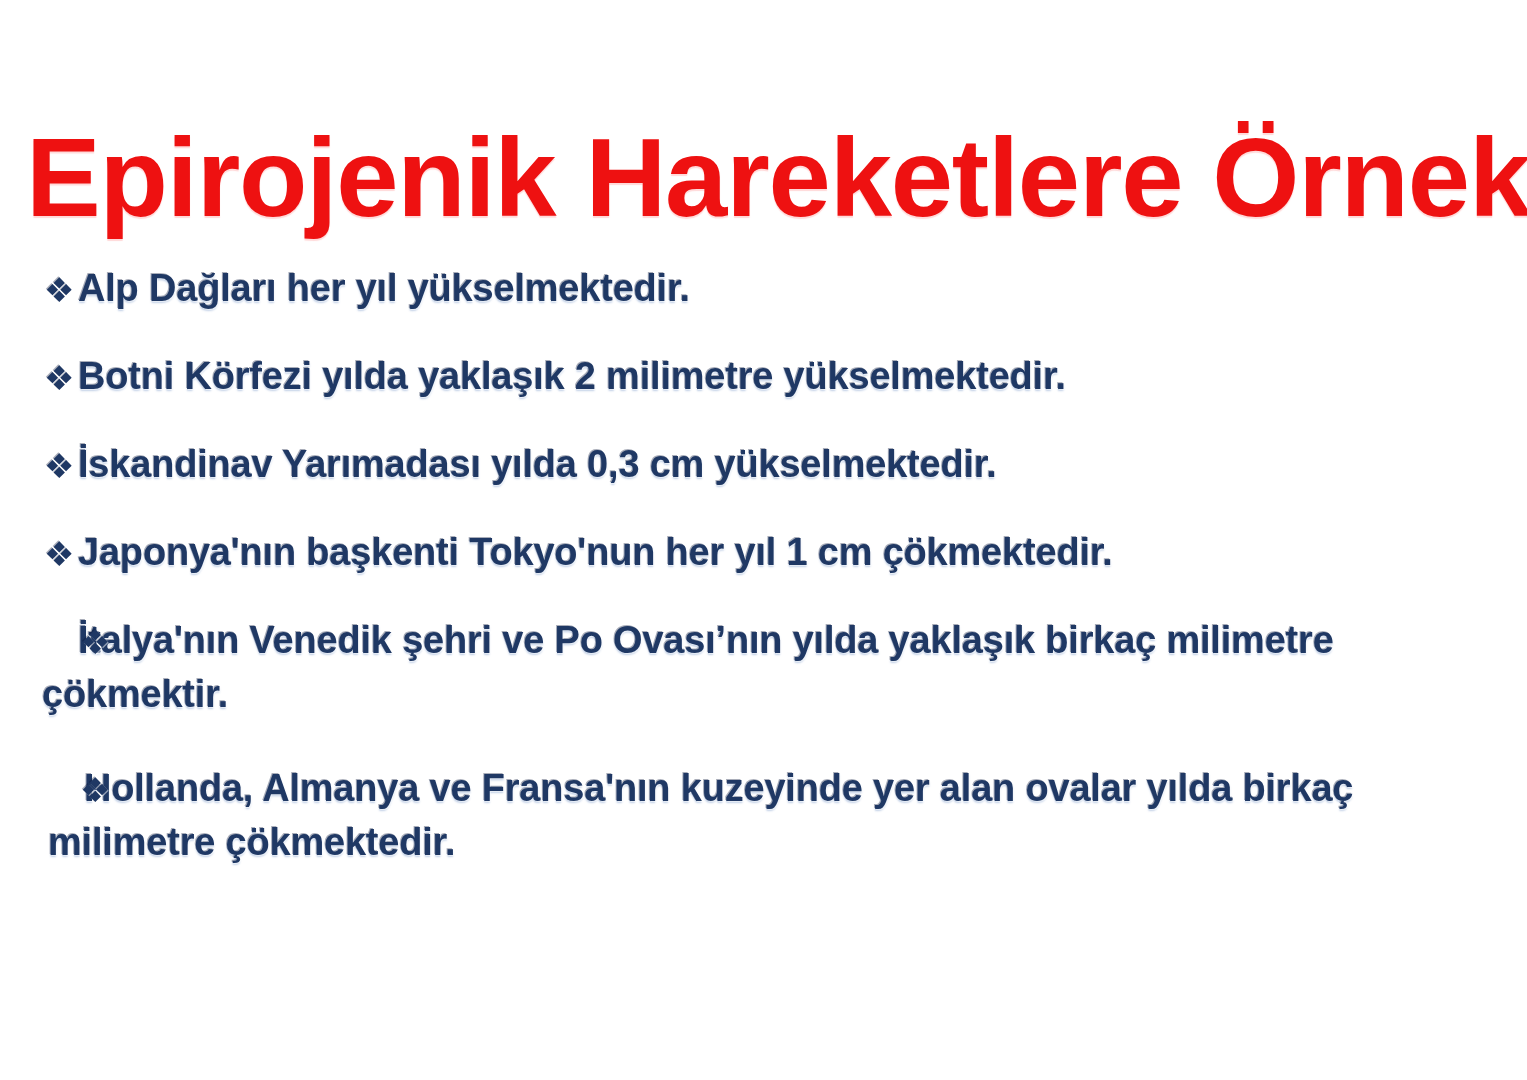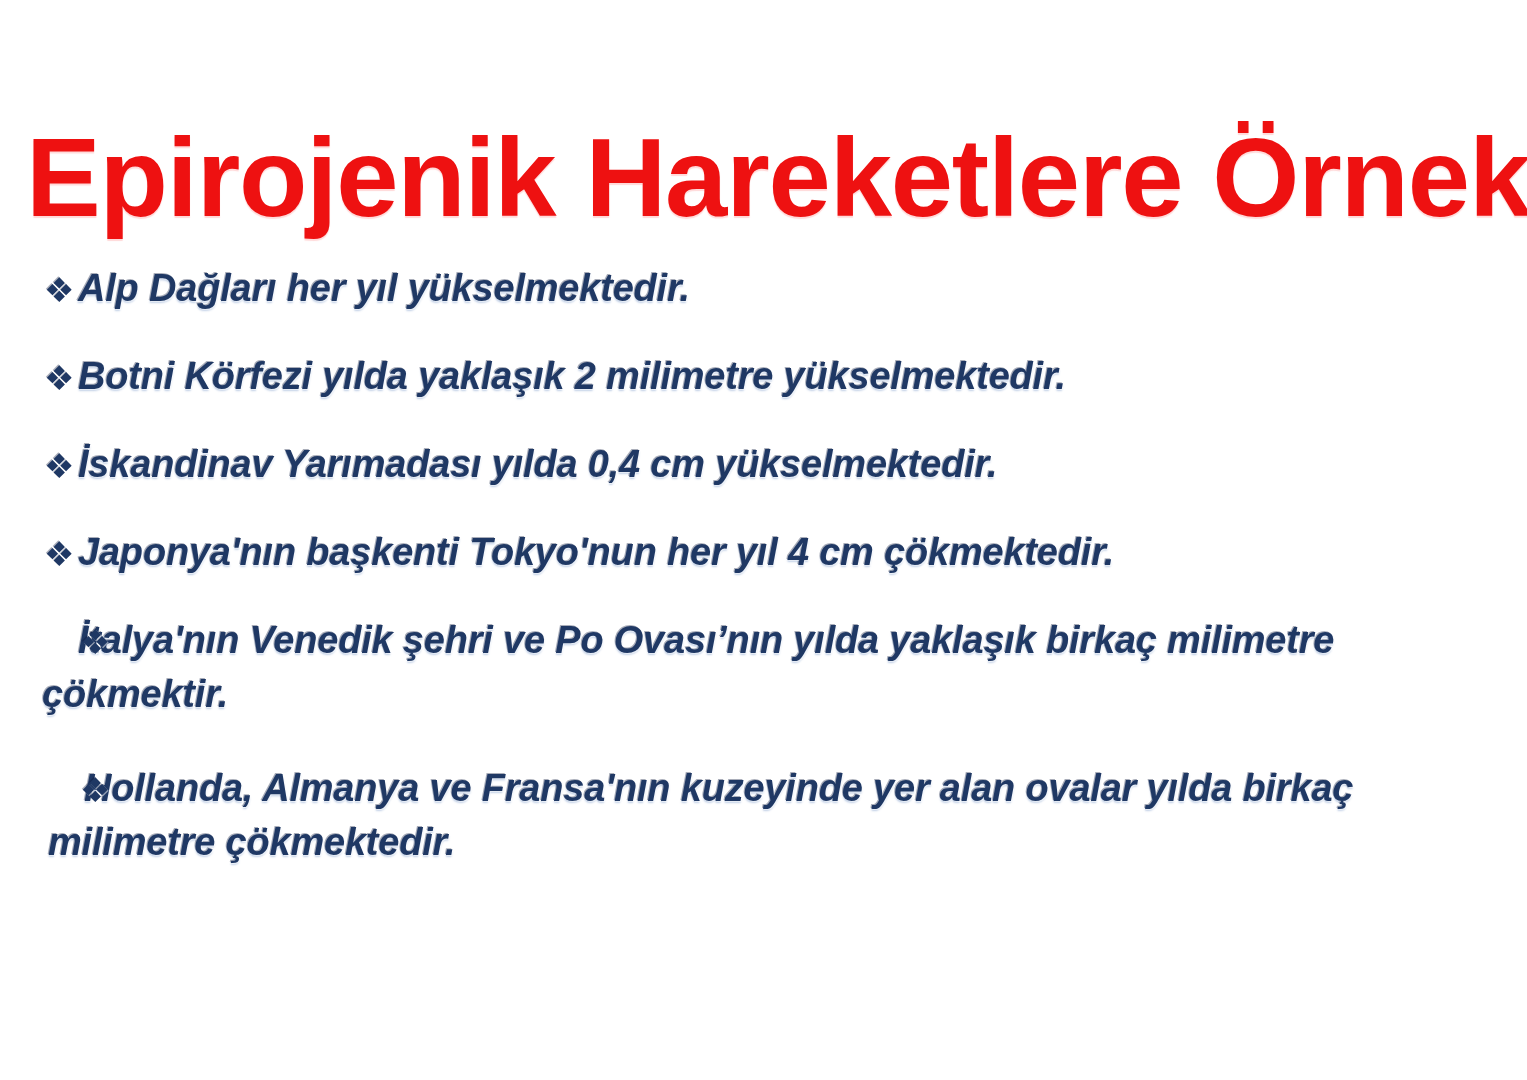--- a/index.html
+++ b/index.html
@@ -80,21 +80,20 @@
     line-height: 1.42;
     color: #1f3864;
     font-family: "DejaVu Sans", sans-serif;
     text-shadow:
        1px 1px 0 rgba(255,255,255,0.5),
       -1px -1px 0 rgba(10,20,55,0.35);
   }
 
   .bullet-text {
     display: block;
-    font-style: italic;
   }
 
   
   .bullet-item.wraps {
     padding-left: 78px;
     text-indent: 36px;
   }
   .bullet-item.wraps .bullet-text {
     margin-left: -36px;
   }
@@ -117,26 +116,26 @@
       <span class="bullet-text">Alp Dağları her yıl yükselmektedir.</span>
     </li>
 
     <li class="bullet-item">
       <span class="bullet-marker">❖</span>
       <span class="bullet-text">Botni Körfezi yılda yaklaşık 2 milimetre yükselmektedir.</span>
     </li>
 
     <li class="bullet-item">
       <span class="bullet-marker">❖</span>
-      <span class="bullet-text">İskandinav Yarımadası yılda 0,4 cm yükselmektedir.</span>
+      <span class="bullet-text">İskandinav Yarımadası yılda 0,3 cm yükselmektedir.</span>
     </li>
 
     <li class="bullet-item">
       <span class="bullet-marker">❖</span>
-      <span class="bullet-text">Japonya'nın başkenti Tokyo'nun her yıl 4 cm çökmektedir.</span>
+      <span class="bullet-text">Japonya'nın başkenti Tokyo'nun her yıl 1 cm çökmektedir.</span>
     </li>
 
     <li class="bullet-item wraps gap-lg">
       <span class="bullet-marker">❖</span>
       <span class="bullet-text">İtalya'nın Venedik şehri ve Po Ovası’nın yılda yaklaşık birkaç milimetre çökmektir.</span>
     </li>
 
     <li class="bullet-item wraps indent-extra">
       <span class="bullet-marker">❖</span>
       <span class="bullet-text">Hollanda, Almanya ve Fransa'nın kuzeyinde yer alan ovalar yılda birkaç milimetre çökmektedir.</span>

